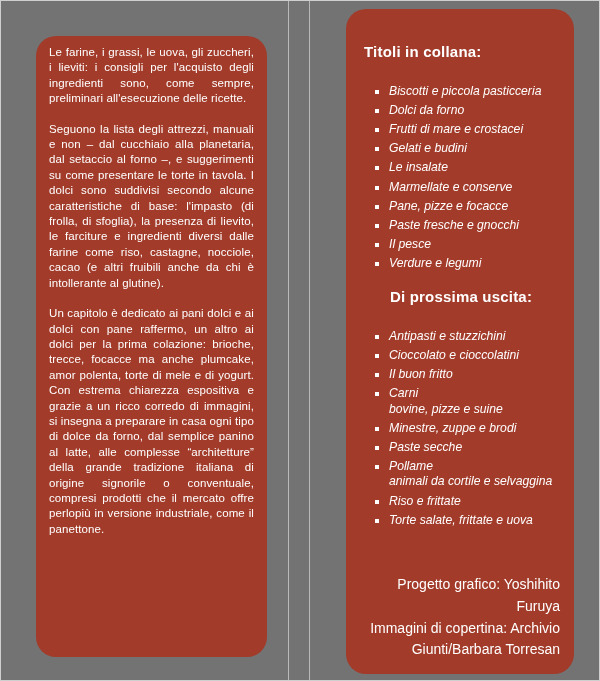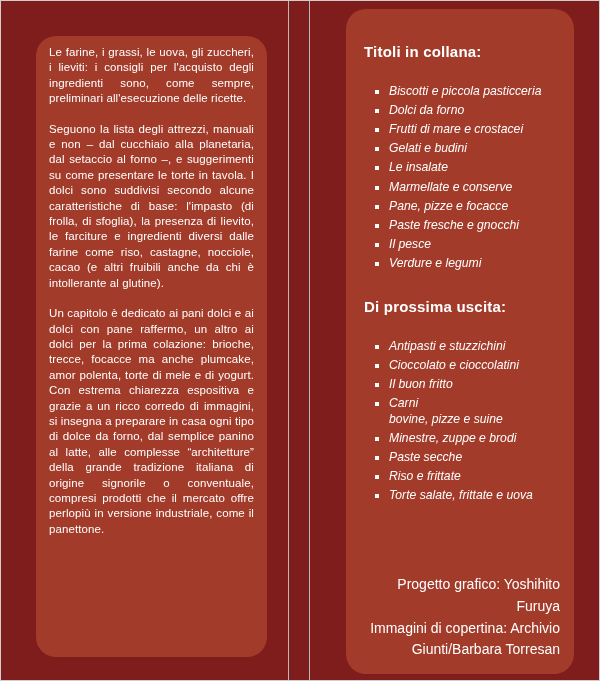--- a/index.html
+++ b/index.html
@@ -3,21 +3,21 @@
 <meta charset="utf-8">
 <style>
   * { margin: 0; padding: 0; box-sizing: border-box; }
   html, body { background: #ffffff; }
   body { font-family: "Liberation Sans", sans-serif; }
 
   .page {
     position: relative;
     width: 600px;
     height: 681px;
-    background: #7f1d1d;
+    background: #737373;
     border: 1px solid #cfcfcf;
     overflow: hidden;
   }
 
   .fold {
     position: absolute;
     top: 0;
     bottom: 0;
     width: 1px;
     background: #b9b9b9;
@@ -57,21 +57,22 @@
   }
   .flap-text p:last-child { margin-bottom: 12px; }
 
   .heading {
     font-size: 15px;
     font-weight: bold;
     margin-bottom: 24px;
     letter-spacing: 0.2px;
   }
   .heading.second {
-    margin-top: 26px;
+    margin-top: 16px;
+    text-align: center;
   }
 
   ul.booklist {
     list-style: none;
     margin-left: 11px;
   }
   ul.booklist li {
     display: flex;
     align-items: flex-start;
     gap: 10px;
@@ -187,20 +188,25 @@
         <li>
           <span class="bullet"></span>
           <span class="item-text">Minestre, zuppe e brodi</span>
         </li>
         <li>
           <span class="bullet"></span>
           <span class="item-text">Paste secche</span>
         </li>
         <li>
           <span class="bullet"></span>
+          <span class="item-text">Pollame
+animali da cortile e selvaggina</span>
+        </li>
+        <li>
+          <span class="bullet"></span>
           <span class="item-text">Riso e frittate</span>
         </li>
         <li>
           <span class="bullet"></span>
           <span class="item-text">Torte salate, frittate e uova</span>
         </li>
       </ul>
 
     <div class="credits">
       <div>Progetto grafico: Yoshihito Furuya</div>

